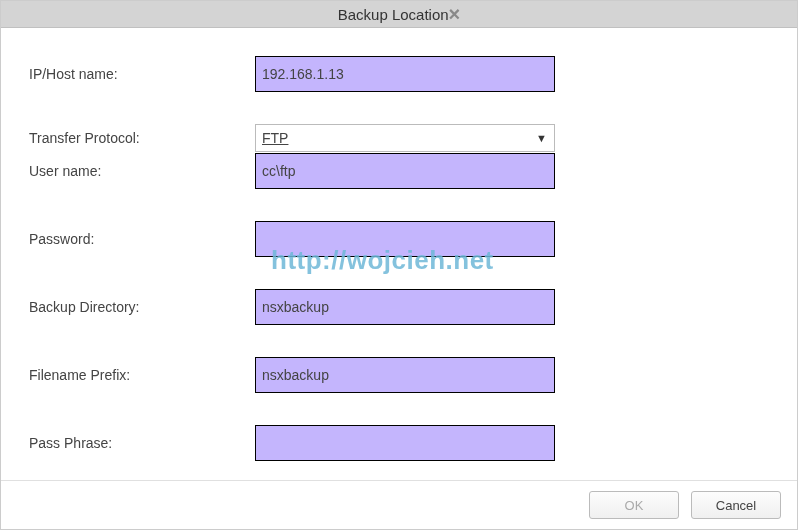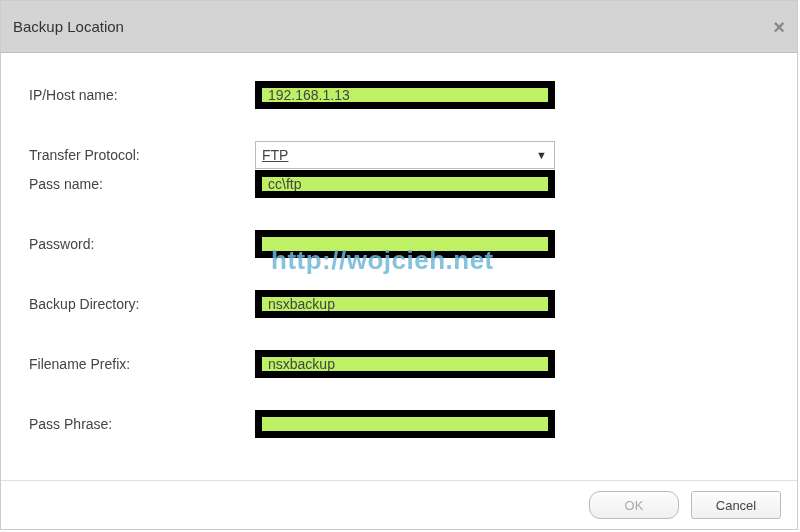--- a/index.html
+++ b/index.html
@@ -18,24 +18,24 @@
     }
     .dialog {
       border: 1px solid #ccc;
       width: 798px;
       height: 530px;
       background: #fff;
       position: relative;
     }
     .titlebar {
       background: #d4d4d4;
-      height: 52px;
+      height: 27px;
       display: flex;
       align-items: center;
-      justify-content: space-between;
+      justify-content: center;
       padding: 0 12px;
       border-bottom: 1px solid #c0c0c0;
     }
     .titlebar-title {
       font-size: 15px;
       color: #333;
       font-weight: normal;
     }
     .close-btn {
       color: #888;
@@ -55,26 +55,26 @@
     .form-row.tight {
       margin-bottom: 1px;
     }
     .form-label {
       width: 226px;
       color: #444;
       font-size: 14px;
     }
     .form-input {
       width: 300px;
-      height: 28px;
-      border: 7px solid #000000;
+      height: 36px;
+      border: 1px solid #000000;
       padding: 0 6px;
       font-size: 14px;
       color: #444;
-      background: #bef264;
+      background: #c4b5fd;
     }
     .form-select {
       width: 300px;
       height: 28px;
       border: 1px solid #bbb;
       padding: 0 24px 0 6px;
       font-size: 14px;
       color: #444;
       background: #fff;
       appearance: none;
@@ -120,21 +120,20 @@
       border: 1px solid #bbb;
       border-radius: 3px;
       background: linear-gradient(#fdfdfd, #f0f0f0);
       font-size: 13px;
       cursor: pointer;
       color: #444;
     }
     .btn.disabled {
       color: #aaa;
       cursor: default;
-      border-radius: 11px;
     }
     .divider {
       border-top: 1px solid #e0e0e0;
       position: absolute;
       bottom: 48px;
       left: 0;
       right: 0;
     }
   </style>
 </head>
@@ -158,21 +157,21 @@
       <div class="select-wrapper">
         <select class="form-select">
           <option>FTP</option>
         </select>
         <span class="select-caret">▼</span>
       </div>
     </div>
 
 
     <div class="form-row">
-      <label class="form-label">Pass name:</label>
+      <label class="form-label">User name:</label>
       <input type="text" class="form-input" value="cc\ftp" style="">
     </div>
 
     <div class="form-row">
       <label class="form-label">Password:</label>
       <input type="password" class="form-input" value="" style="">
     </div>
 
     <div class="form-row">
       <label class="form-label">Backup Directory:</label>

